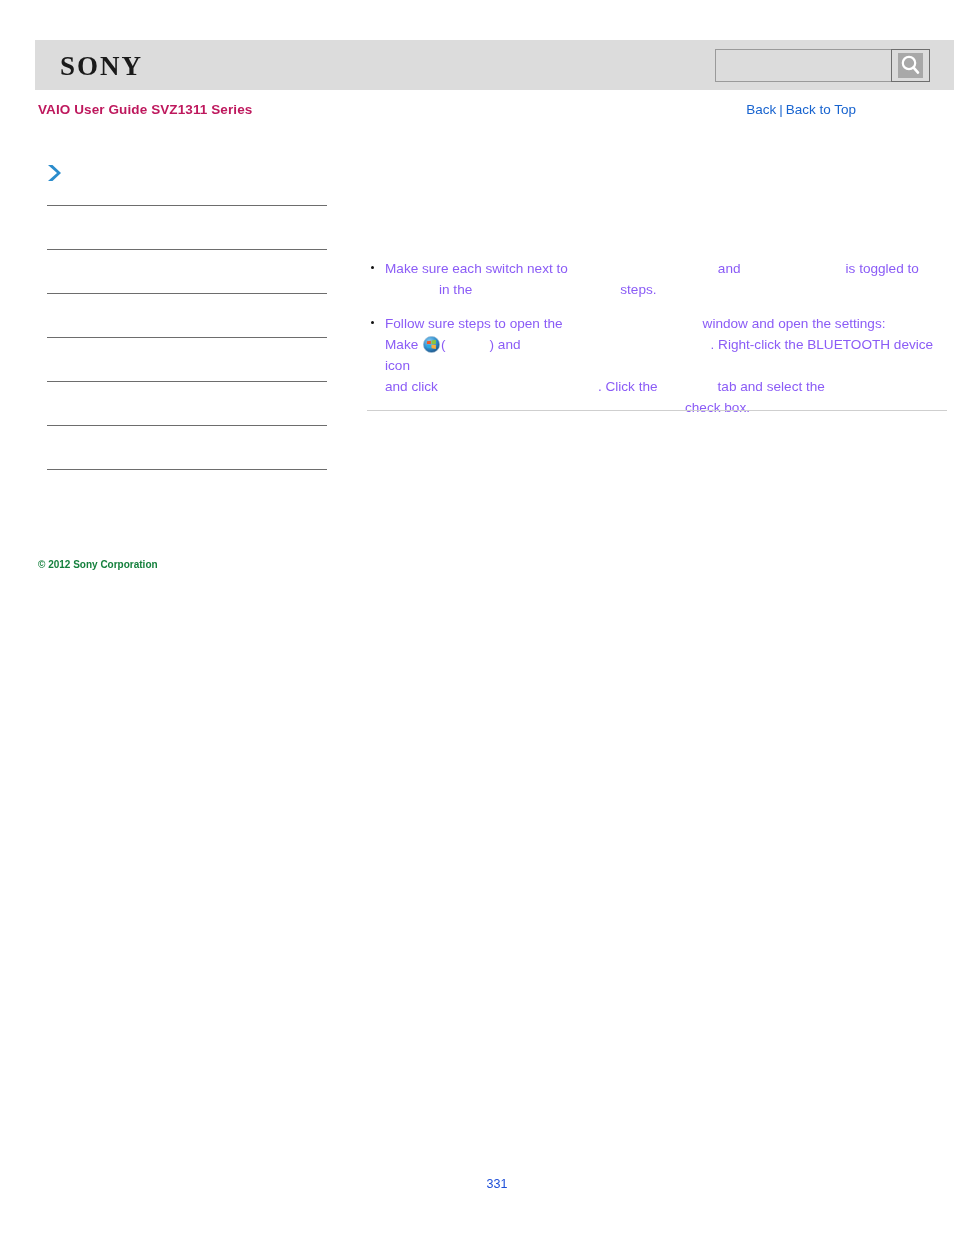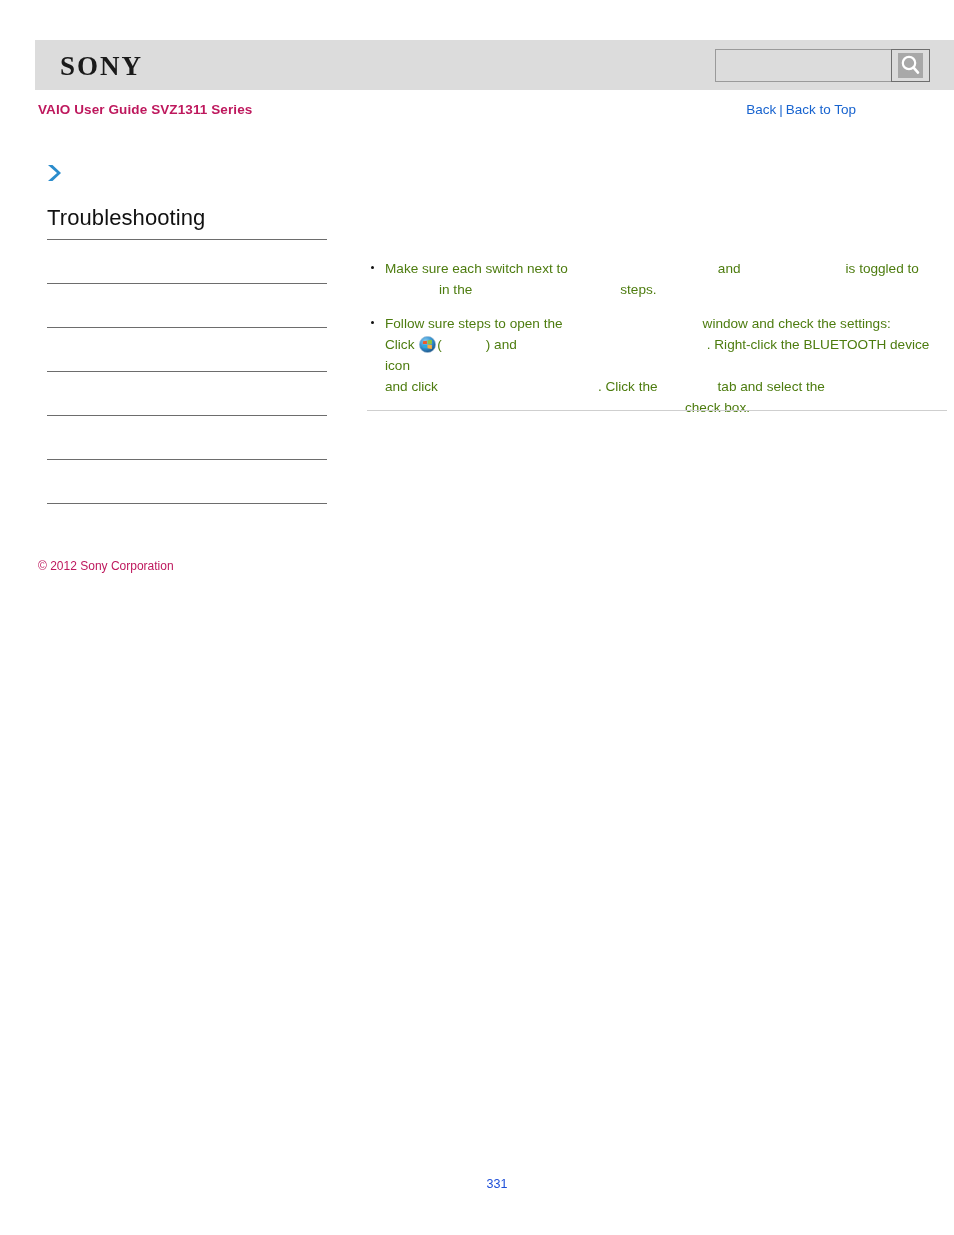--- a/index.html
+++ b/index.html
@@ -169,21 +169,21 @@
   .bullet-list {
     margin: 0;
     padding: 0;
     list-style: none;
   }
   .bullet-item {
     position: relative;
     padding-left: 18px;
     font-size: 13.6px;
     line-height: 21px;
-    color: #4d7c0f;
+    color: #8b5cf6;
     margin-bottom: 13px;
   }
   .bullet-item:before {
     content: "";
     position: absolute;
     left: 4px;
     top: 8px;
     width: 3px;
     height: 3px;
     background: #111;
@@ -212,22 +212,23 @@
     width: 580px;
     height: 1px;
     background: #cfcfcf;
   }
 
   
   .copyright {
     position: absolute;
     left: 18px;
     top: 559px;
-    font-size: 12px;
-    color: #be185d;
+    font-size: 10px;
+    color: #15803d;
+    font-weight: bold;
   }
   .page-number {
     position: absolute;
     left: 0;
     top: 1177px;
     width: 954px;
     text-align: center;
     font-size: 12.5px;
     color: #1d4ed8;
   }
@@ -260,21 +261,20 @@
     <a href="#">Back</a><span class="sep">|</span><a href="#">Back to Top</a>
   </div>
 
   <div class="chevron-icon">
     <svg width="18" height="20" viewBox="0 0 18 20" aria-hidden="true">
       <path d="M3 2 L12 10 L3 18 L7.5 18 L16 10 L7.5 2 Z" fill="#2a8ccc"></path>
     </svg>
   </div>
 
   <div class="sidebar">
-    <h1 class="sidebar-title">Troubleshooting</h1>
     <div class="sidebar-rule"></div>
 
     <div class="sidebar-item">
       <span></span>
     </div>
     <div class="sidebar-item">
       <span></span>
     </div>
     <div class="sidebar-item">
       <span></span>
@@ -291,21 +291,21 @@
   </div>
 
   <div class="content">
     <ul class="bullet-list">
 
       <li class="bullet-item">
         <span>Make sure each switch next to</span><span class="blank" style="width: 150px;"></span><span>and</span><span class="blank" style="width: 105px;"></span><span>is toggled to</span><br><span class="indent"></span><span class="blank" style="width: 36px;"></span><span>in the</span><span class="blank" style="width: 148px;"></span><span>steps.</span>
       </li>
 
       <li class="bullet-item">
-        <span>Follow sure steps to open the</span><span class="blank" style="width: 140px;"></span><span>window and check the settings:</span><br><span>Click</span>
+        <span>Follow sure steps to open the</span><span class="blank" style="width: 140px;"></span><span>window and open the settings:</span><br><span>Make</span>
         <span class="win-orb">
           <svg width="17" height="17" viewBox="0 0 17 17" aria-hidden="true">
             <defs>
               <radialGradient id="orbg" cx="38%" cy="32%" r="72%">
                 <stop offset="0%" stop-color="#8fd0f2"></stop>
                 <stop offset="58%" stop-color="#2f8fd0"></stop>
                 <stop offset="100%" stop-color="#1b4f80"></stop>
               </radialGradient>
             </defs>
             <circle cx="8.5" cy="8.5" r="8.1" fill="url(#orbg)" stroke="#9dbcd4" stroke-width="0.7"></circle>

